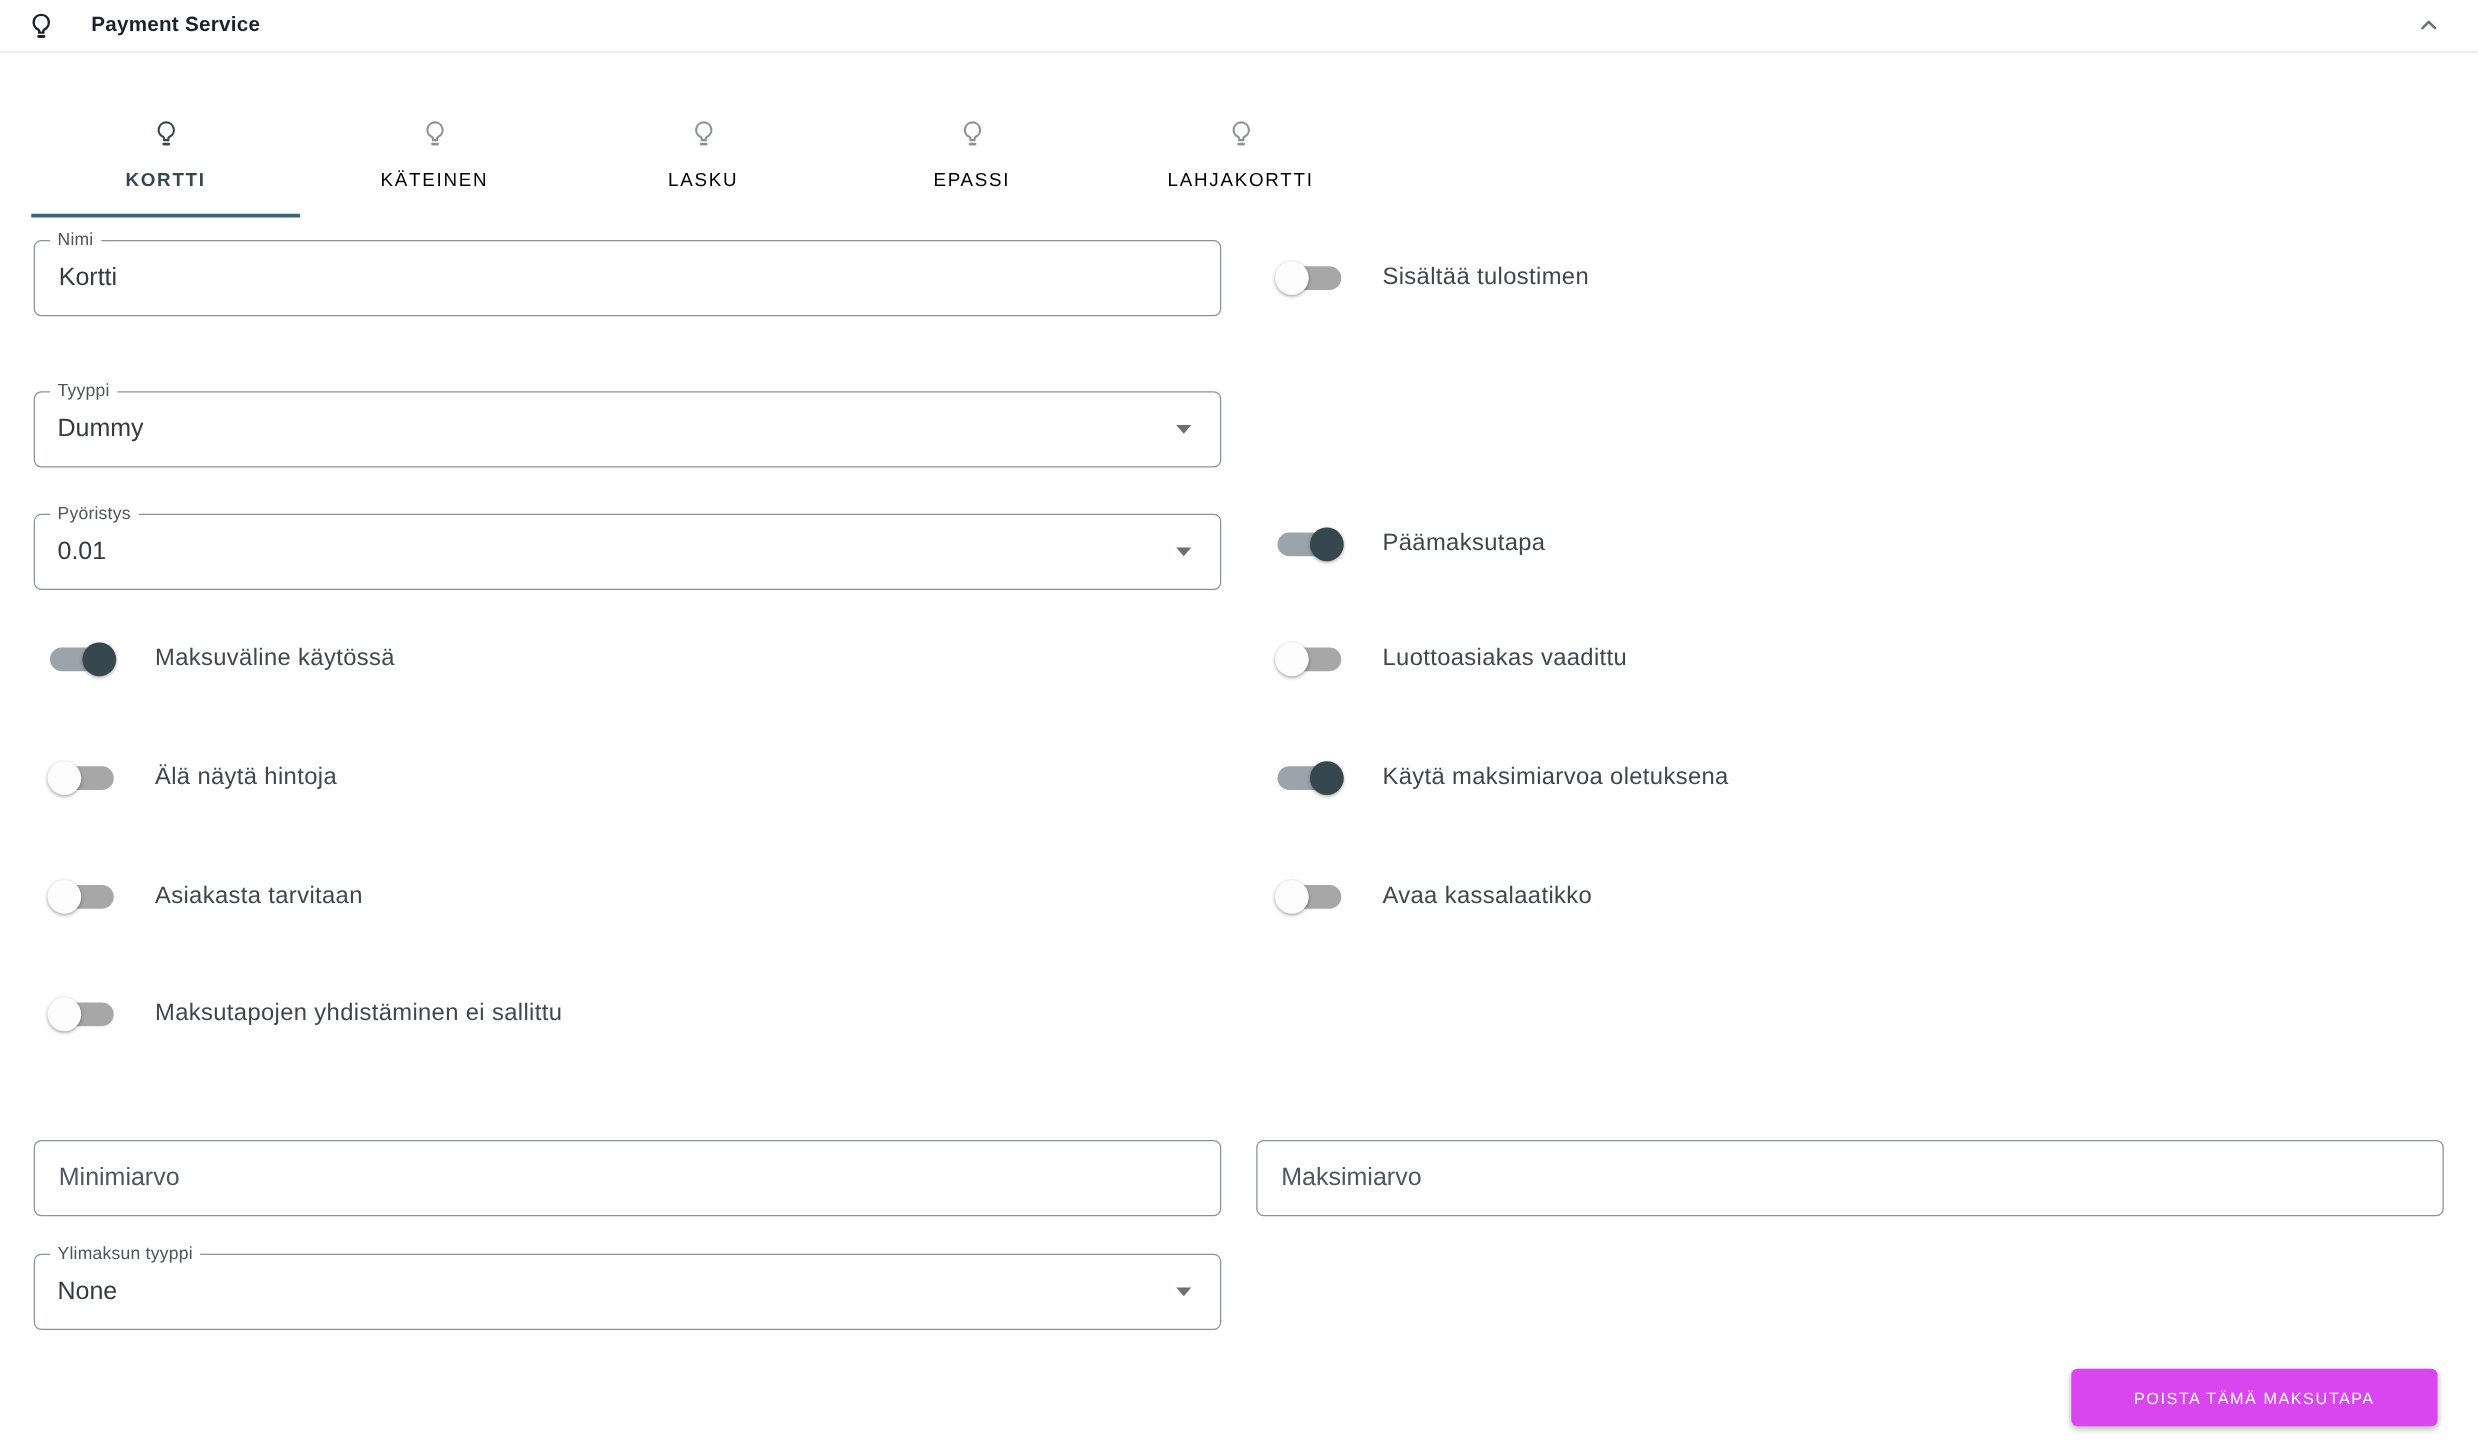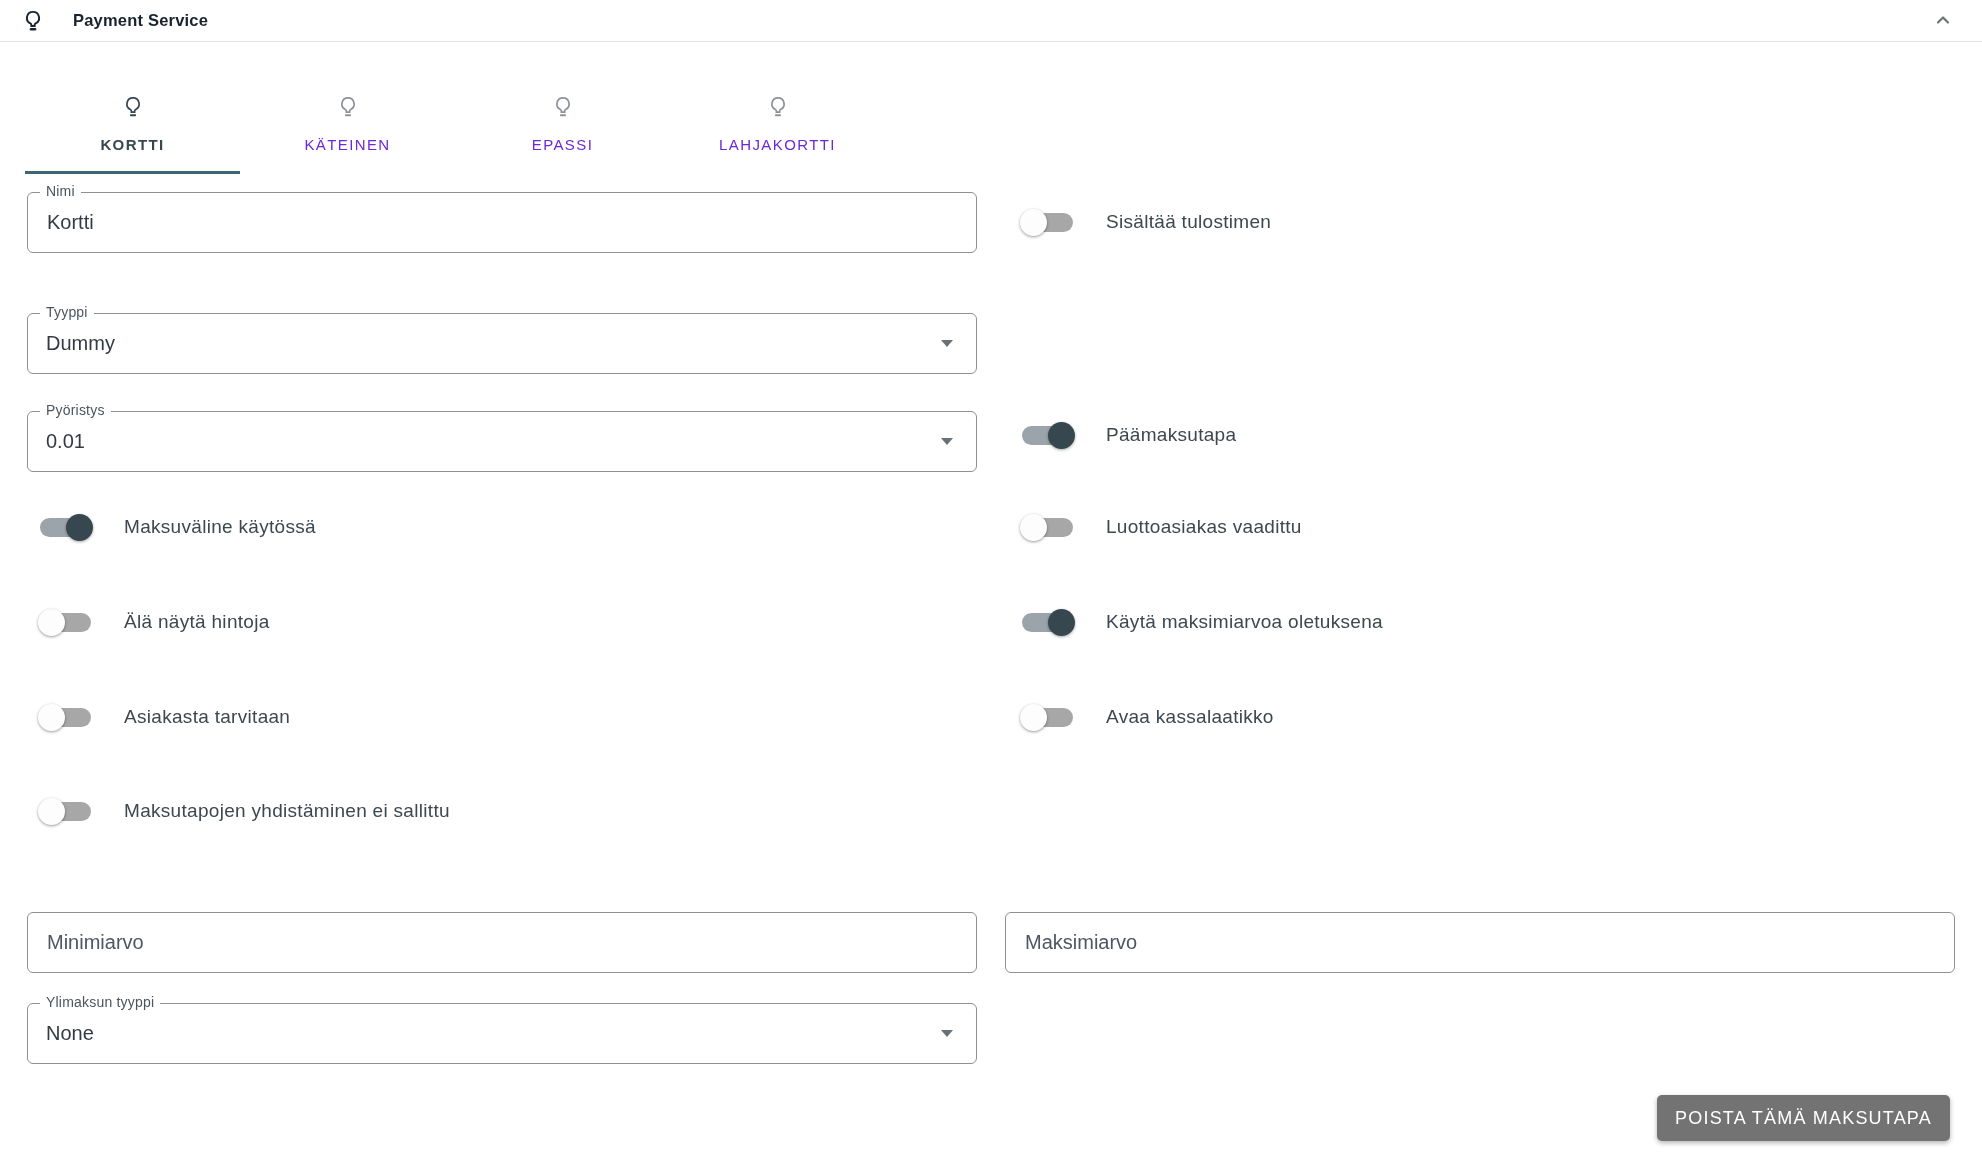--- a/index.html
+++ b/index.html
@@ -13,21 +13,21 @@
   .header .htitle{position:absolute;left:73px;top:0;height:41px;display:flex;align-items:center;
           font-size:16.5px;font-weight:bold;letter-spacing:.2px;color:#1a222d;}
   .collapse{position:absolute;right:26px;top:8px;width:26px;height:26px;border:none;background:transparent;
           padding:0;cursor:pointer;color:#6f7479;}
 
   
   .tabs{position:absolute;left:25px;top:60px;height:114px;display:flex;}
   .tab{position:relative;width:215px;height:114px;cursor:pointer;}
   .tab .tab-icon{position:absolute;top:33px;left:50%;transform:translateX(-50%);color:#8e939a;}
   .tab .tab-label{position:absolute;top:76px;left:0;width:100%;text-align:center;
-        font-size:15px;letter-spacing:1.4px;color:#6d28d9;}
+        font-size:15px;letter-spacing:1.4px;color:#000000;}
   .tab.on .tab-icon{color:#37474f;}
   .tab.on .tab-label{color:#37474f;font-weight:bold;}
   .tab.on::after{content:'';position:absolute;left:0;bottom:0;width:100%;height:3px;background:#3c6575;}
   .plus-circle{width:28px;height:28px;border-radius:50%;background:#6e6e6e;
         display:flex;align-items:center;justify-content:center;}
 
   
   .field{position:absolute;height:61px;}
   .field .box{position:absolute;inset:0;border:1.5px solid #8b9196;border-radius:6px;background:#fff;}
   .field-label{position:absolute;top:-9px;left:13px;background:#fff;padding:0 6px;
@@ -47,22 +47,22 @@
   .switch{position:relative;width:55px;height:27px;flex:0 0 auto;cursor:pointer;}
   .switch .track{position:absolute;left:2px;right:2px;top:4px;height:19px;border-radius:10px;background:#a7a7a7;}
   .switch .thumb{position:absolute;left:0;top:0;width:27px;height:27px;border-radius:50%;background:#fdfdfd;
         box-shadow:0 1px 3px rgba(0,0,0,.4);}
   .switch.on .track{background:#9aa4aa;}
   .switch.on .thumb{left:28px;background:#37474f;box-shadow:0 1px 3px rgba(0,0,0,.35);}
   .toggle-label{font-size:19px;color:#3f474e;letter-spacing:.3px;}
 
   
   .delete-btn{position:absolute;left:1657px;top:1095px;width:293px;height:46px;border:none;cursor:pointer;
-        background:#737373;color:#fff;border-radius:5px;font-family:"Liberation Sans",sans-serif;
-        font-size:18px;letter-spacing:1.2px;box-shadow:0 2px 5px rgba(0,0,0,.3);}
+        background:#d946ef;color:#fff;border-radius:5px;font-family:"Liberation Sans",sans-serif;
+        font-size:13px;letter-spacing:1.2px;box-shadow:0 2px 5px rgba(0,0,0,.3);}
 </style>
 </head>
 <body>
 
 <div class="page">
 
   <div class="header">
     <span class="hicon">
       <svg width="26" height="28" viewBox="0 0 24 24" fill="none" stroke="currentColor">
         <path d="M12 3.6a5.6 5.6 0 0 1 2.45 10.64c-.57.28-.95.86-.95 1.5v.96h-3v-.96c0-.64-.38-1.22-.95-1.5A5.6 5.6 0 0 1 12 3.6Z" stroke-width="1.8"></path>
@@ -98,20 +98,29 @@
       </span>
       <span class="tab-label">KÄTEINEN</span>
     </div>
     <div class="tab">
       <span class="tab-icon">
         <svg width="26" height="28" viewBox="0 0 24 24" fill="none" stroke="currentColor">
           <path d="M12 3.6a5.6 5.6 0 0 1 2.45 10.64c-.57.28-.95.86-.95 1.5v.96h-3v-.96c0-.64-.38-1.22-.95-1.5A5.6 5.6 0 0 1 12 3.6Z" stroke-width="1.6"></path>
           <path d="M10.1 19.6h3.8" stroke-width="2" stroke-linecap="round"></path>
         </svg>
       </span>
+      <span class="tab-label">LASKU</span>
+    </div>
+    <div class="tab">
+      <span class="tab-icon">
+        <svg width="26" height="28" viewBox="0 0 24 24" fill="none" stroke="currentColor">
+          <path d="M12 3.6a5.6 5.6 0 0 1 2.45 10.64c-.57.28-.95.86-.95 1.5v.96h-3v-.96c0-.64-.38-1.22-.95-1.5A5.6 5.6 0 0 1 12 3.6Z" stroke-width="1.6"></path>
+          <path d="M10.1 19.6h3.8" stroke-width="2" stroke-linecap="round"></path>
+        </svg>
+      </span>
       <span class="tab-label">EPASSI</span>
     </div>
     <div class="tab">
       <span class="tab-icon">
         <svg width="26" height="28" viewBox="0 0 24 24" fill="none" stroke="currentColor">
           <path d="M12 3.6a5.6 5.6 0 0 1 2.45 10.64c-.57.28-.95.86-.95 1.5v.96h-3v-.96c0-.64-.38-1.22-.95-1.5A5.6 5.6 0 0 1 12 3.6Z" stroke-width="1.6"></path>
           <path d="M10.1 19.6h3.8" stroke-width="2" stroke-linecap="round"></path>
         </svg>
       </span>
       <span class="tab-label">LAHJAKORTTI</span>

